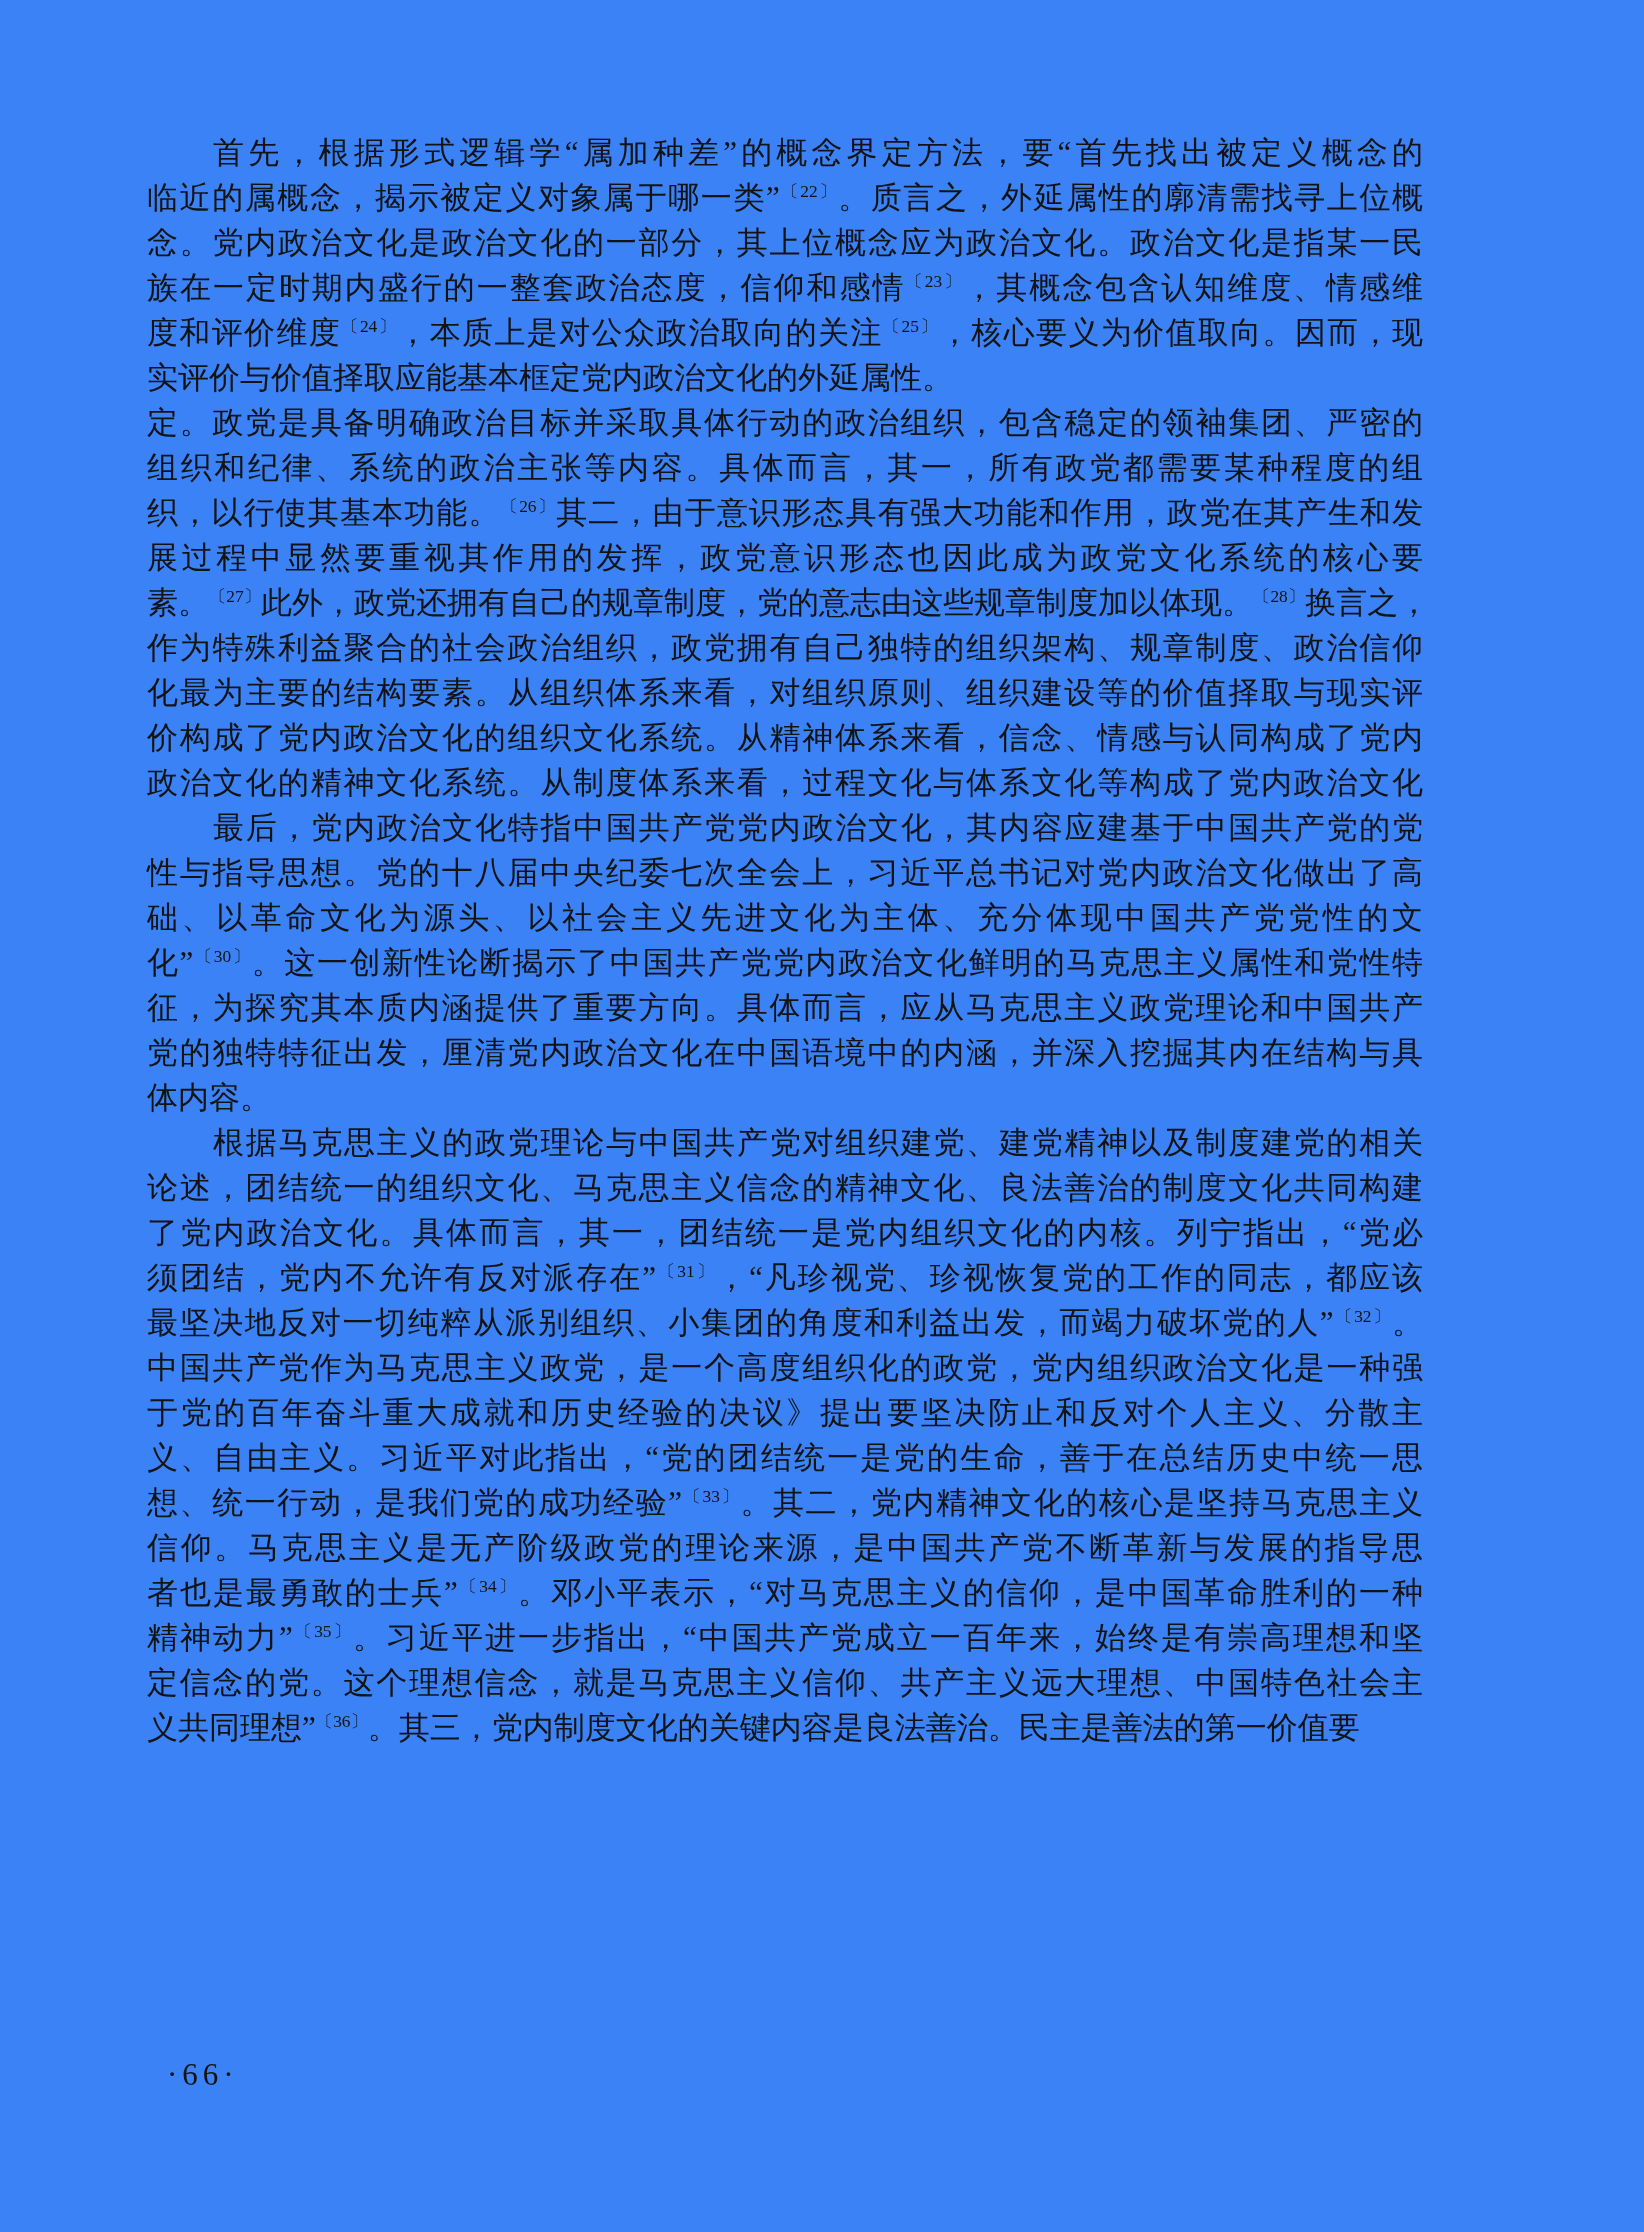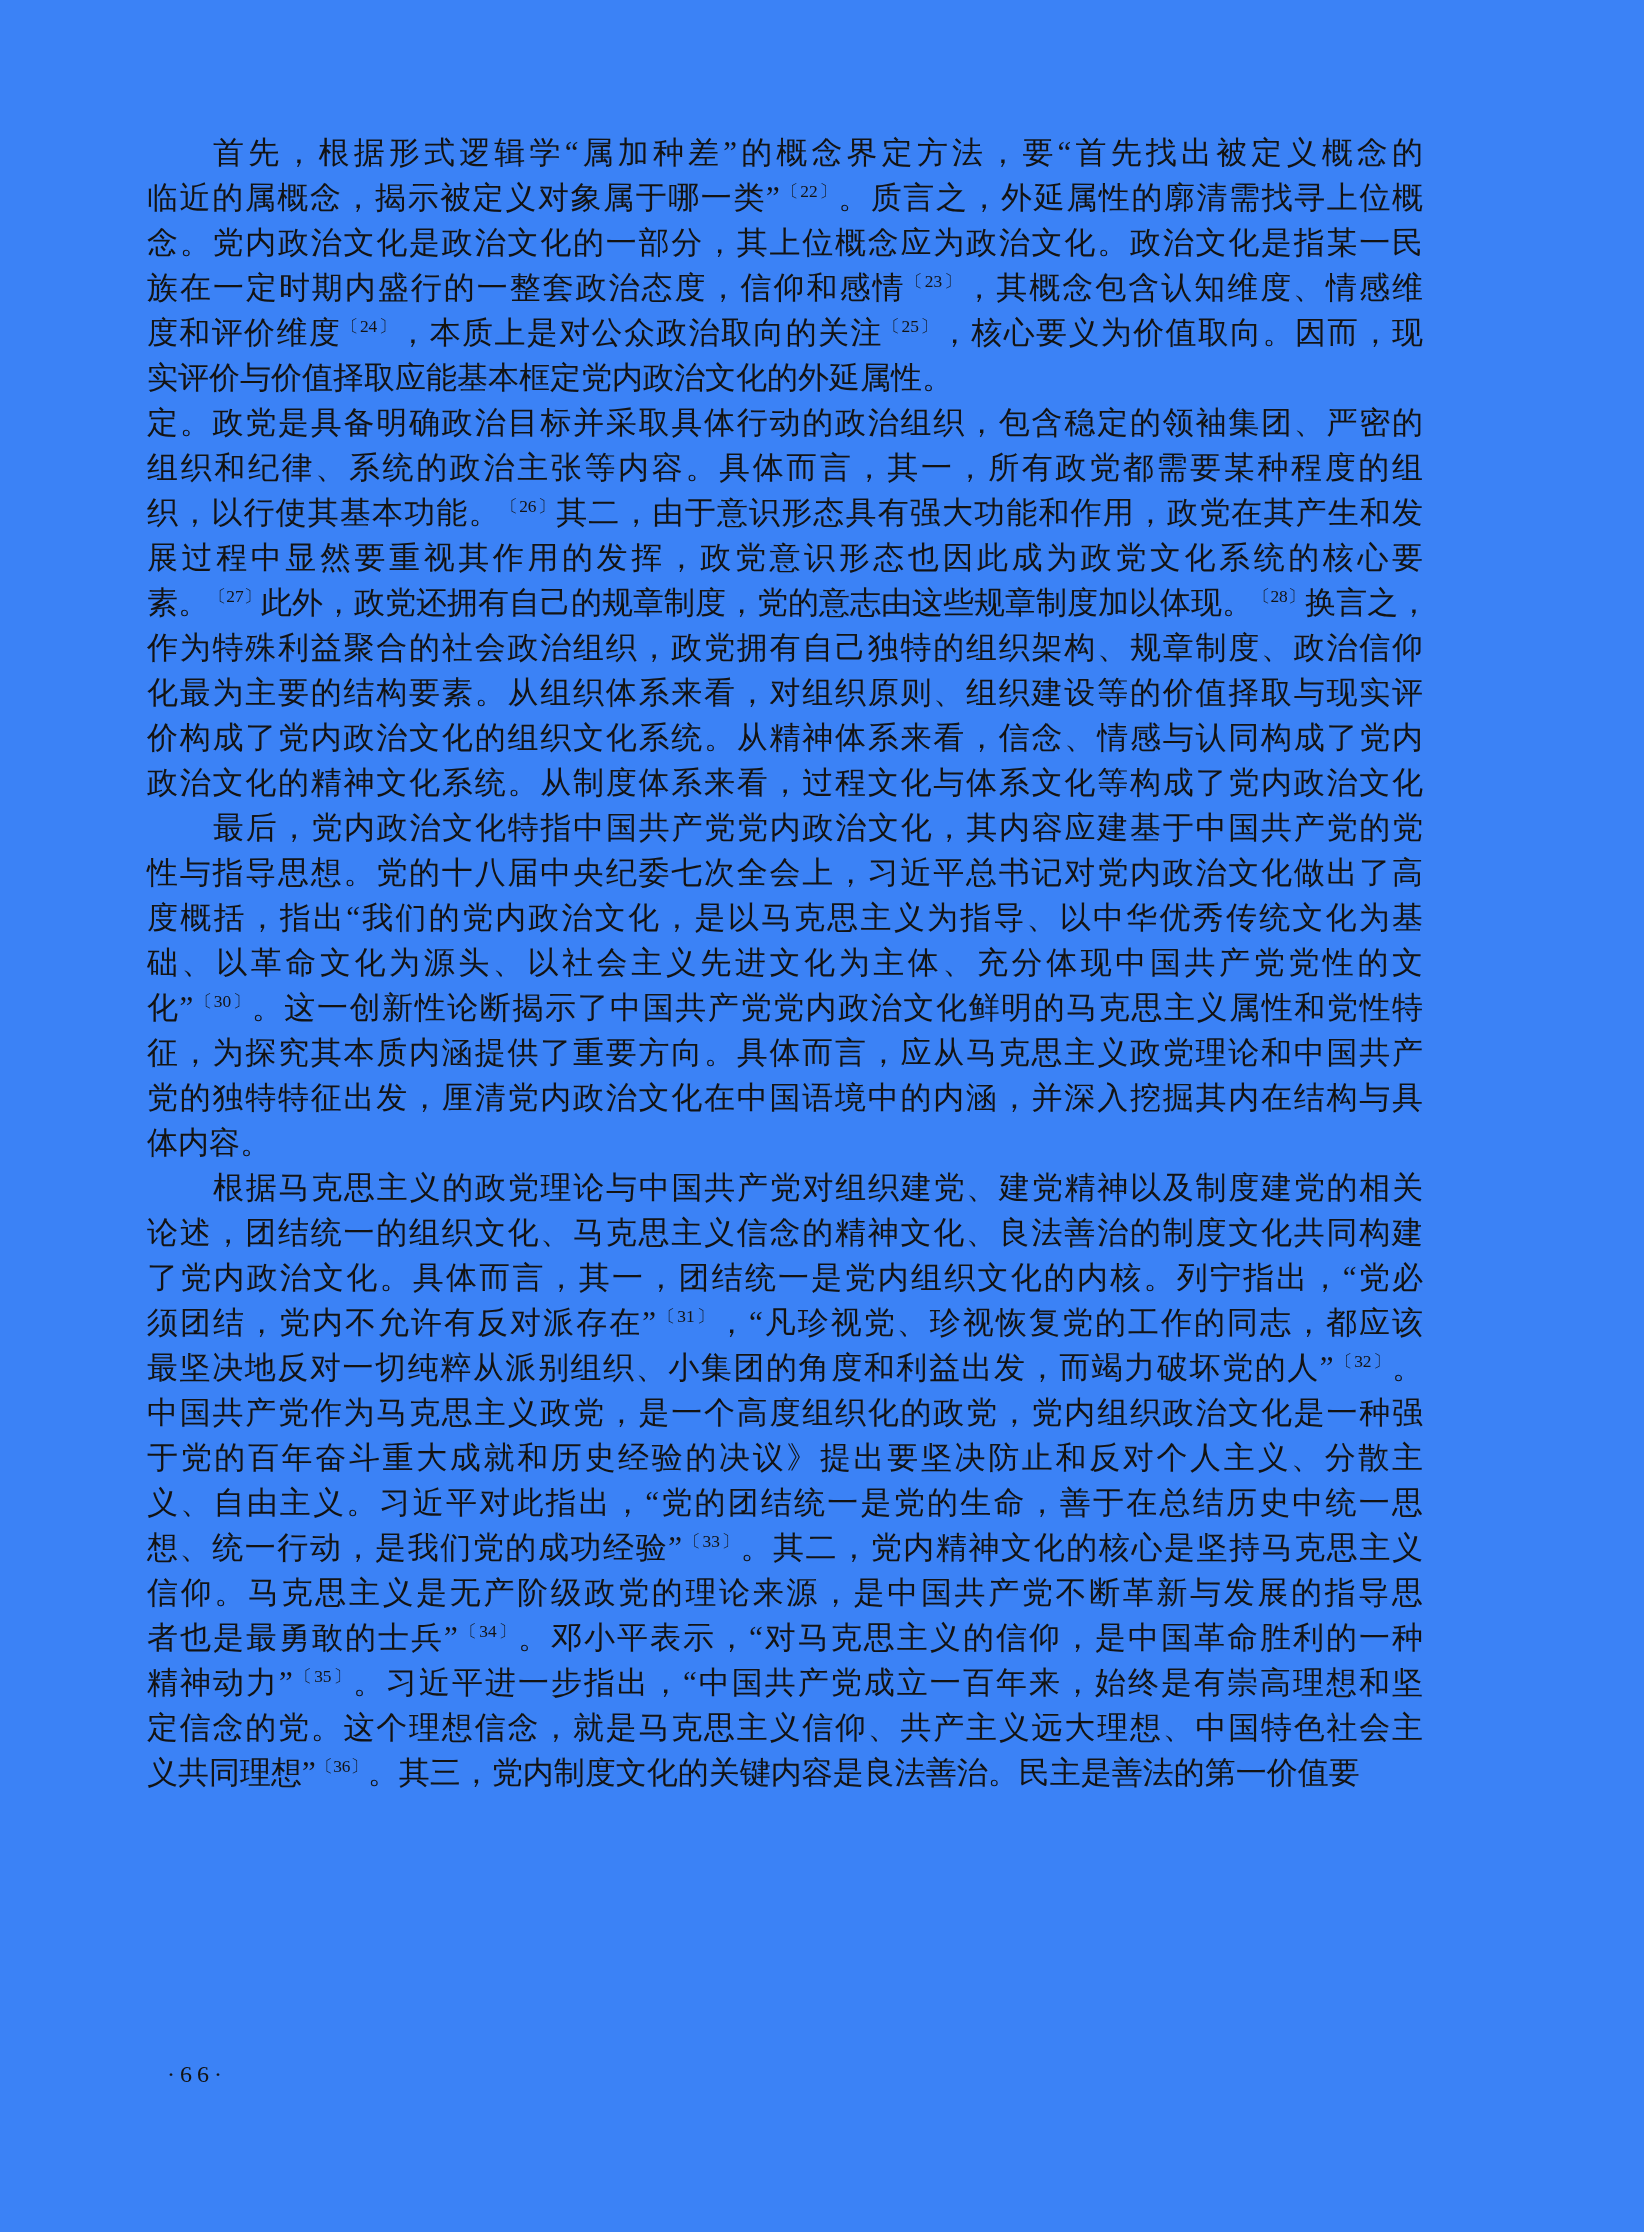--- a/index.html
+++ b/index.html
@@ -50,21 +50,21 @@
   .line sup {
     font-size: 0.56em;
     vertical-align: super;
     line-height: 0;
     letter-spacing: 0;
   }
   .page-number {
     position: absolute;
     left: 167px;
     top: 2052px;
-    font-size: 24px;
+    font-size: 31px;
     line-height: 45px;
     color: #131313;
     letter-spacing: 5px;
   }
 </style>
 </head>
 <body>
 
 <div class="page">
   <div class="text-body">
@@ -83,21 +83,20 @@
         <div class="line">展过程中显然要重视其作用的发挥，政党意识形态也因此成为政党文化系统的核心要</div>
         <div class="line">素。<sup>〔27〕</sup>此外，政党还拥有自己的规章制度，党的意志由这些规章制度加以体现。<sup>〔28〕</sup>换言之，</div>
         <div class="line">作为特殊利益聚合的社会政治组织，政党拥有自己独特的组织架构、规章制度、政治信仰</div>
         <div class="line">化最为主要的结构要素。从组织体系来看，对组织原则、组织建设等的价值择取与现实评</div>
         <div class="line">价构成了党内政治文化的组织文化系统。从精神体系来看，信念、情感与认同构成了党内</div>
         <div class="line">政治文化的精神文化系统。从制度体系来看，过程文化与体系文化等构成了党内政治文化</div>
       </div>
       <div class="para">
         <div class="line first">最后，党内政治文化特指中国共产党党内政治文化，其内容应建基于中国共产党的党</div>
         <div class="line">性与指导思想。党的十八届中央纪委七次全会上，习近平总书记对党内政治文化做出了高</div>
-        <div class="line">度概括，指出“我们的党内政治文化，是以马克思主义为指导、以中华优秀传统文化为基</div>
         <div class="line">础、以革命文化为源头、以社会主义先进文化为主体、充分体现中国共产党党性的文</div>
         <div class="line">化”<sup>〔30〕</sup>。这一创新性论断揭示了中国共产党党内政治文化鲜明的马克思主义属性和党性特</div>
         <div class="line">征，为探究其本质内涵提供了重要方向。具体而言，应从马克思主义政党理论和中国共产</div>
         <div class="line">党的独特特征出发，厘清党内政治文化在中国语境中的内涵，并深入挖掘其内在结构与具</div>
         <div class="line last">体内容。</div>
       </div>
       <div class="para">
         <div class="line first">根据马克思主义的政党理论与中国共产党对组织建党、建党精神以及制度建党的相关</div>
         <div class="line">论述，团结统一的组织文化、马克思主义信念的精神文化、良法善治的制度文化共同构建</div>
         <div class="line">了党内政治文化。具体而言，其一，团结统一是党内组织文化的内核。列宁指出，“党必</div>

